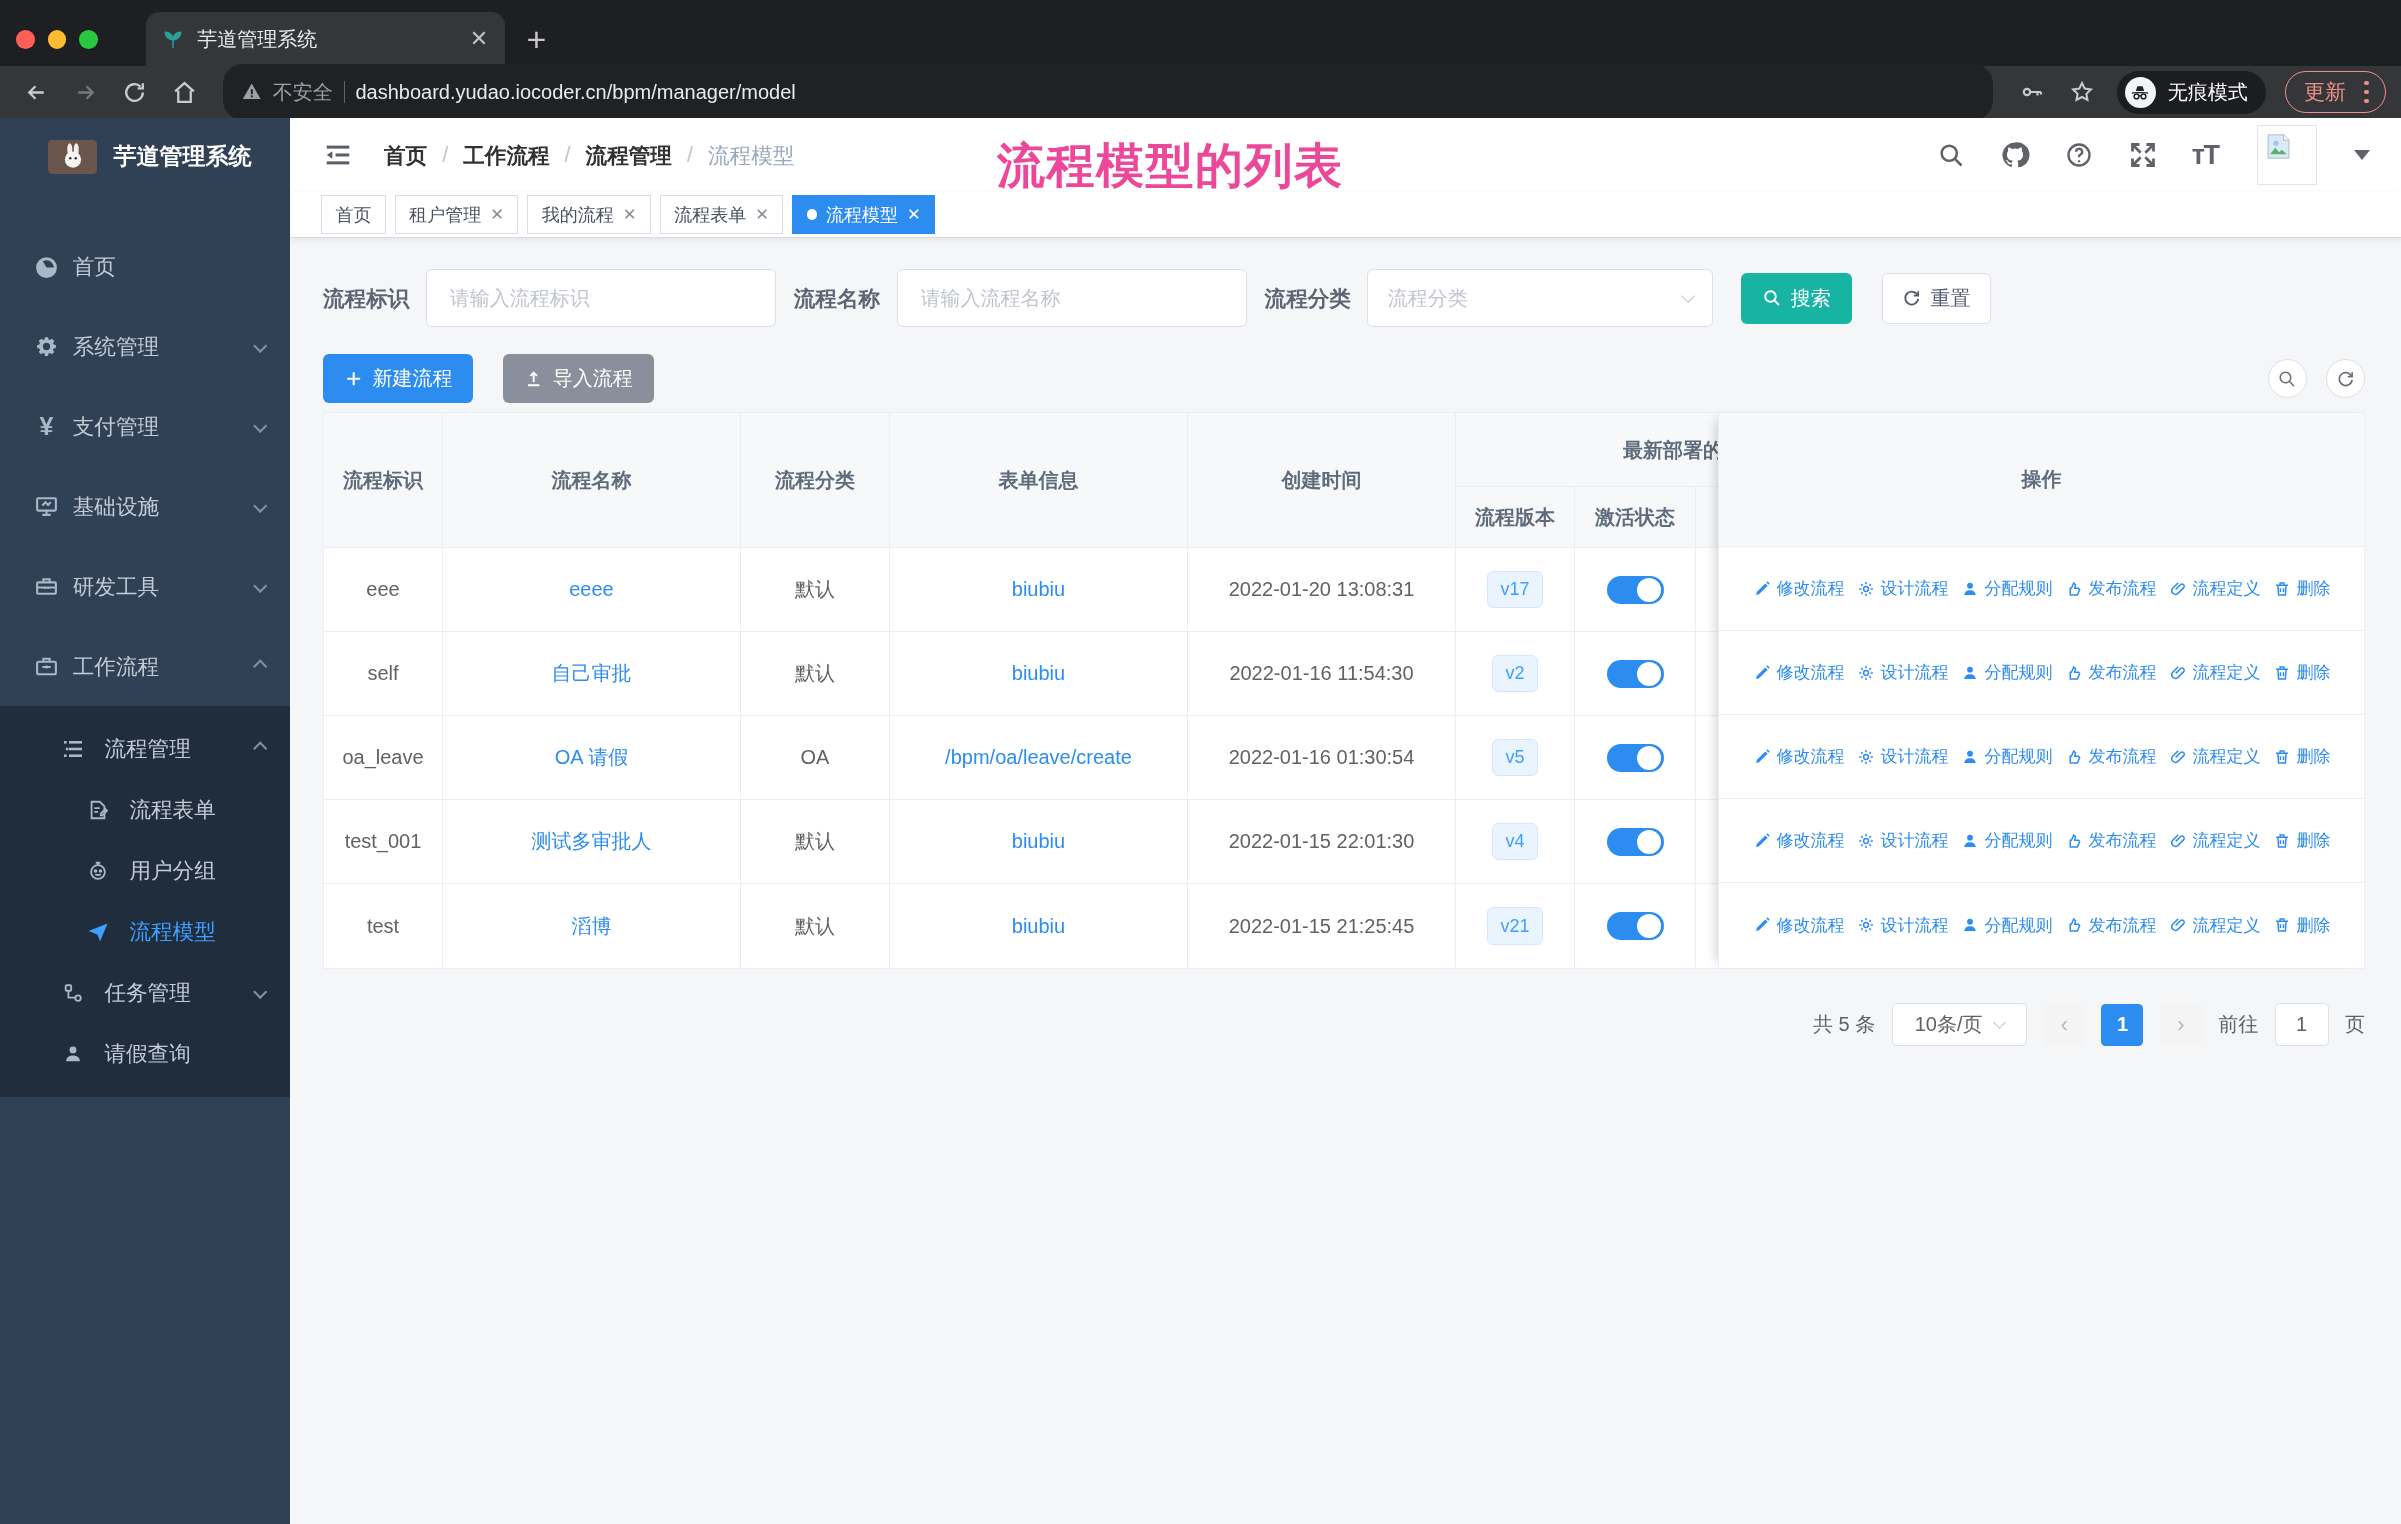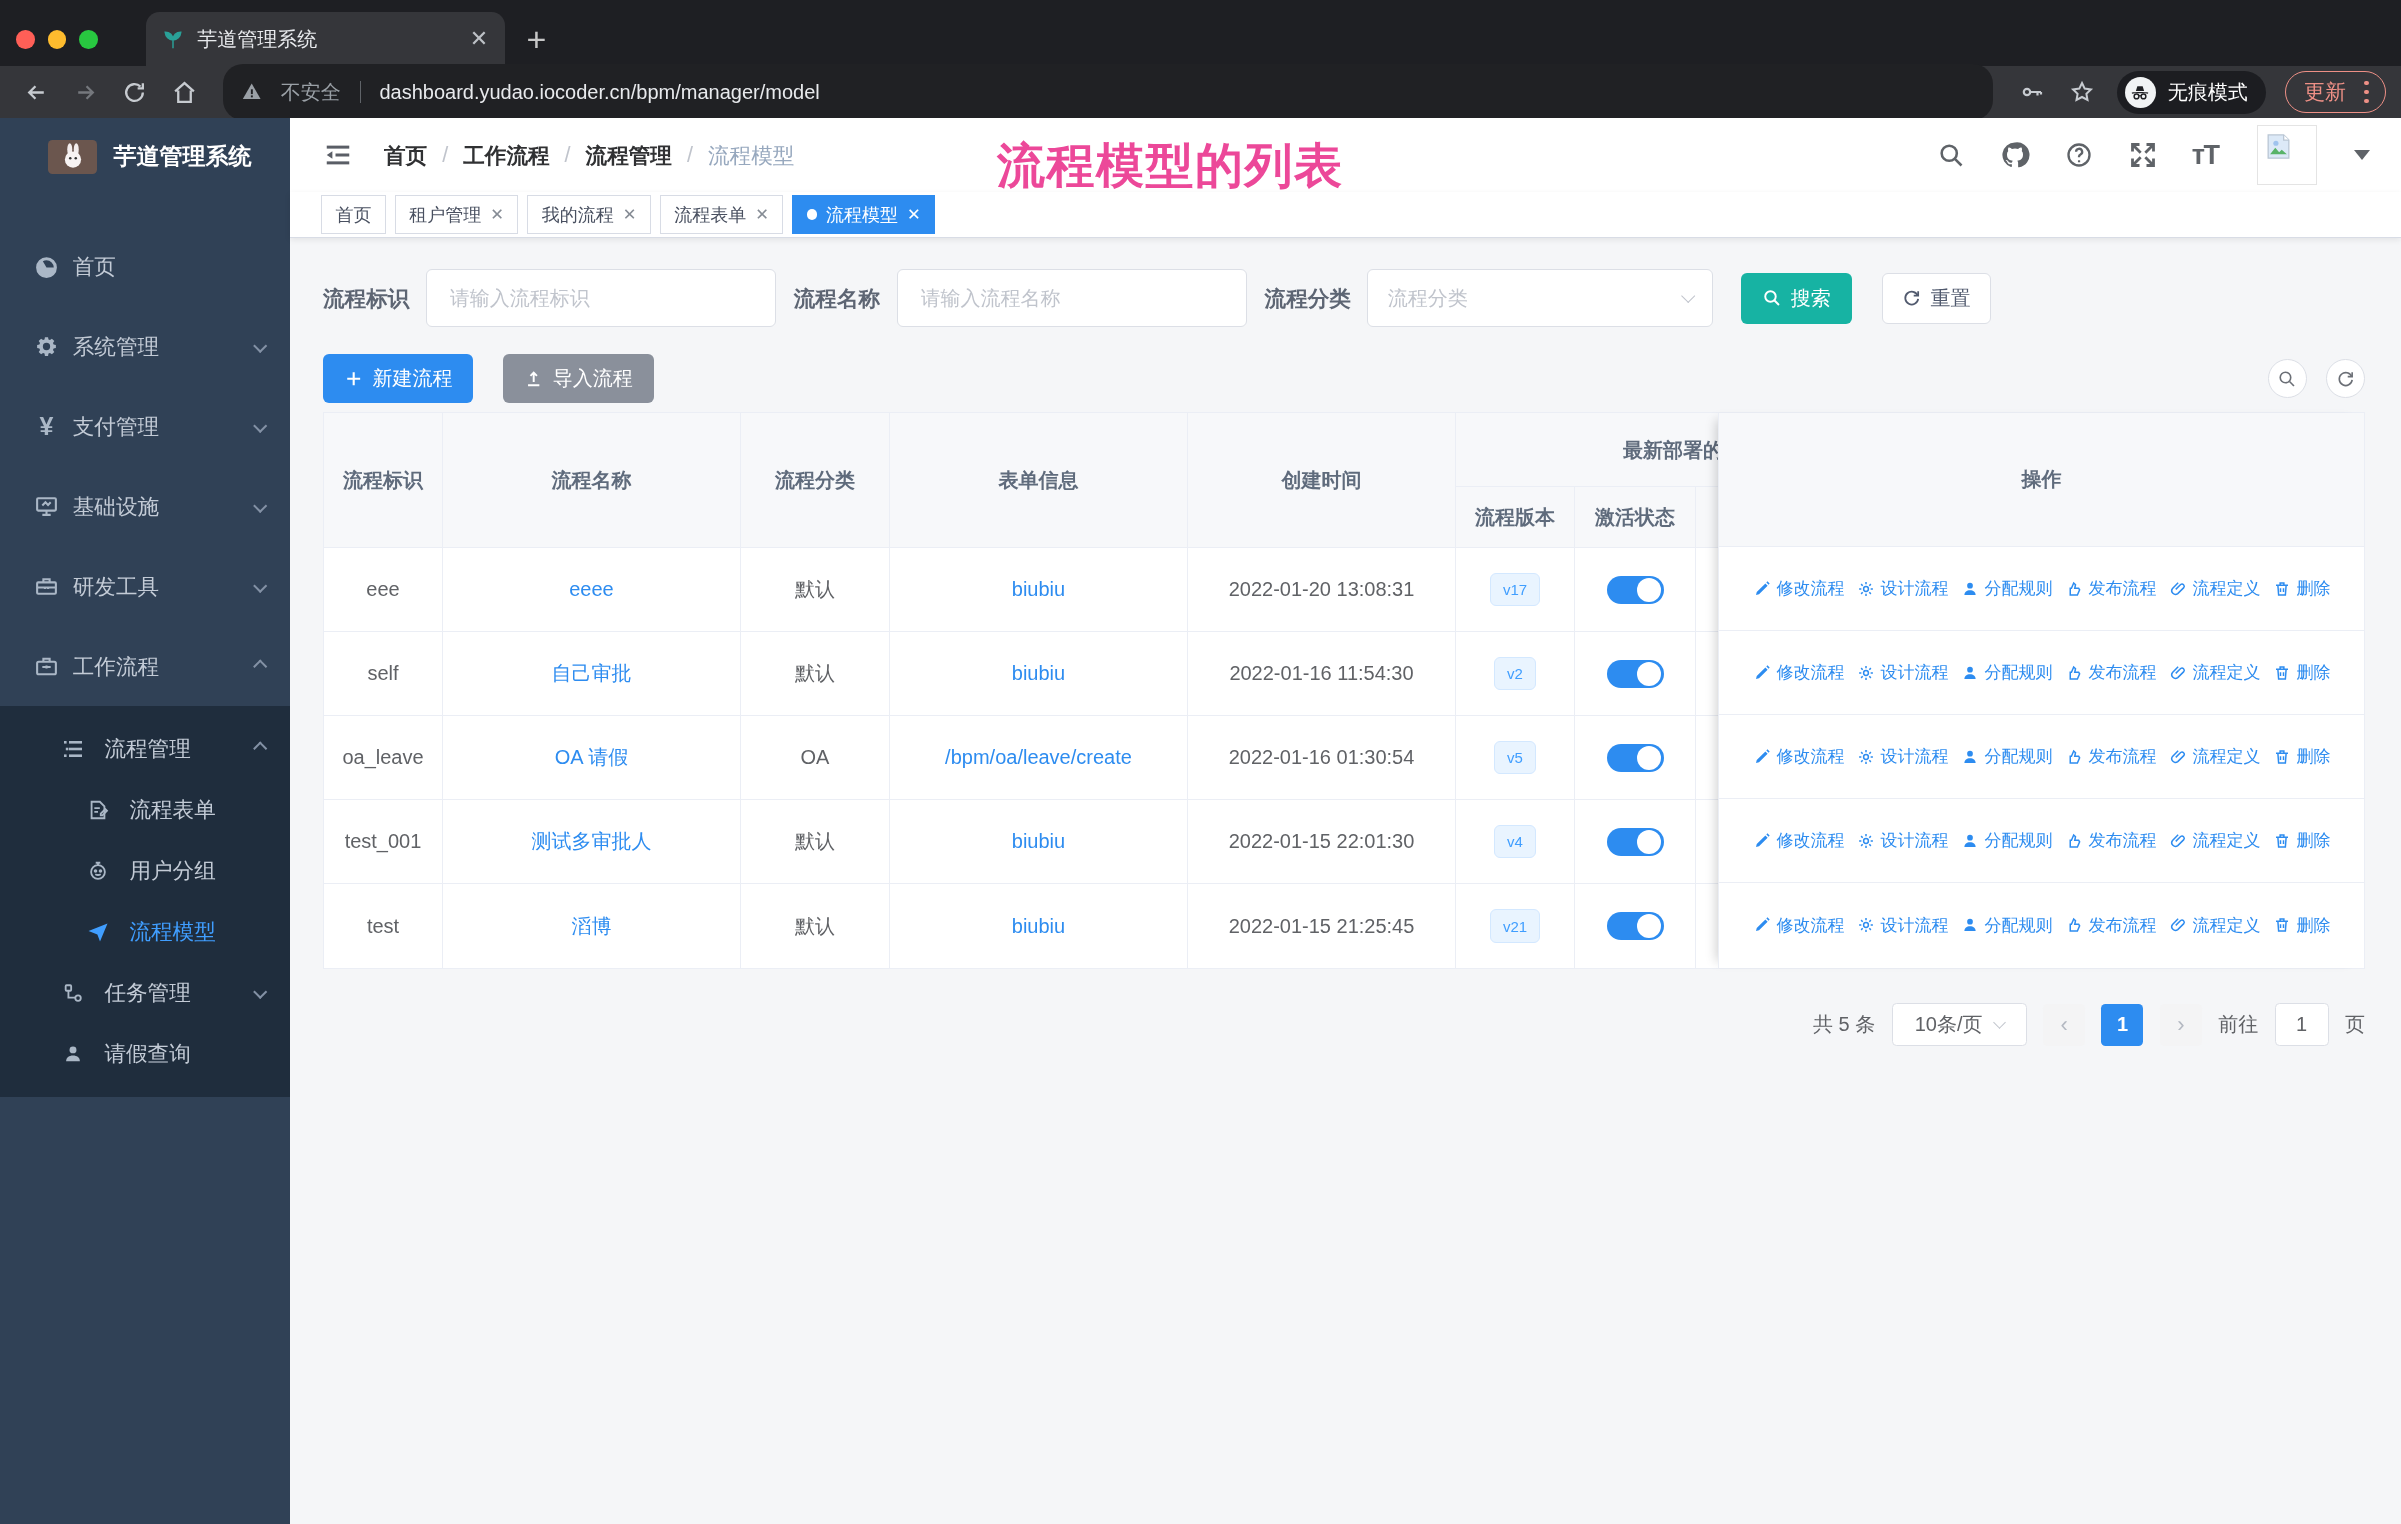--- a/index.html
+++ b/index.html
@@ -15,21 +15,21 @@
   .tab { height:54px; width:359px; margin-left:48px; background:#35363a; border-radius:13.4px 13.4px 0 0;
          display:flex; align-items:center; padding:0 16.4px; gap:13.4px; }
   .tab-title { color:#e8eaed; font-size:20px; flex:1; }
   .tab-close { color:#bdc1c6; font-size:22px; }
   .newtab { align-self:center; margin:12px 0 0 22px; color:#c7c7c7; font-size:34px; line-height:34px; }
 
   .toolbar { height:52px; background:#35363a; display:flex; align-items:center; padding:0 15px; gap:7.4px; }
   .navico { width:42px; height:42px; display:flex; align-items:center; justify-content:center; color:#c7cbd0; }
   .navico.dim { color:#75787d; }
   .urlbar { flex:1; height:56px; background:#202124; border-radius:20px; margin:0 10.4px;
-            display:flex; align-items:center; padding:0 19.4px; gap:19px; }
+            display:flex; align-items:center; padding:0 19.4px; gap:11px; }
   .sec-label { color:#9aa0a6; font-size:20px; }
   .url-div { width:0.7px; height:22px; background:#5f6368; }
   .url-text { color:#e8eaed; font-size:20px; }
   .incog { height:43px; background:#1c1d21; border-radius:21.6px; display:flex; align-items:center;
            gap:12px; padding:0 18px 0 7.4px; margin-left:7.4px; }
   .incog-circle { width:31px; height:31px; border-radius:50%; background:#f1f3f4; display:flex; align-items:center; justify-content:center; }
   .incog-label { color:#ffffff; font-size:20px; }
   .update-pill { height:42px; border:1.5px solid #ee9086; border-radius:22px; display:flex; align-items:center;
                  gap:13.4px; padding:0 12px 0 18px; margin-left:12px; }
   .update-label { color:#ee9086; font-size:21px;text-align:right; }
@@ -118,21 +118,21 @@
   .glabel { position:absolute; left:167px; top:0; height:74px; display:flex; align-items:center; white-space:nowrap; }
   .gbot { height:60px; display:flex; }
   .gbot .th { height:60px; }
   .tbody { }
   .trow { display:flex; height:84px; border-bottom:0.7px solid #ebeef5; background:#fff; }
   .trow:last-child { border-bottom:none; }
   .td { display:flex; align-items:center; justify-content:center; border-right:0.7px solid #ebeef5;
         font-size:20px; color:#606266; overflow:hidden; }
   .link { color:#2d8cf0; text-decoration:none; cursor:pointer; }
   .vtag { display:inline-flex; align-items:center; justify-content:center; padding:7.4px 12px; background:#e9f4ff;
-          border:0.7px solid #d3e8ff; border-radius:6px; color:#409eff; font-size:15px; }
+          border:0.7px solid #d3e8ff; border-radius:6px; color:#409eff; font-size:18px; }
   .switch { width:57px; height:28px; border-radius:14px; background:#2d8cf0; position:relative; cursor:pointer; flex:none; }
   .switch .knob { position:absolute; right:2.2px; top:2.2px; width:24px; height:24px; border-radius:50%; background:#fff; }
 
   .ops { position:absolute; top:0; left:1394px; right:0; bottom:0; background:#fff; z-index:2;
          box-shadow:-9px 0 10.4px -7.4px rgba(0,0,0,.18); border-left:0.7px solid #ebeef5; }
   .ops-head { height:134px; background:#f7f8fa; border-bottom:0.7px solid #ebeef5; display:flex; align-items:center;
               justify-content:center; font-size:20px; font-weight:600; color:#5f6b7c; }
   .ops-row { height:84px; border-bottom:0.7px solid #ebeef5; display:flex; align-items:center; justify-content:center;
              gap:12px; color:#2d8cf0; font-size:17px; white-space:nowrap; }
   .ops-row:last-child { border-bottom:none; }

